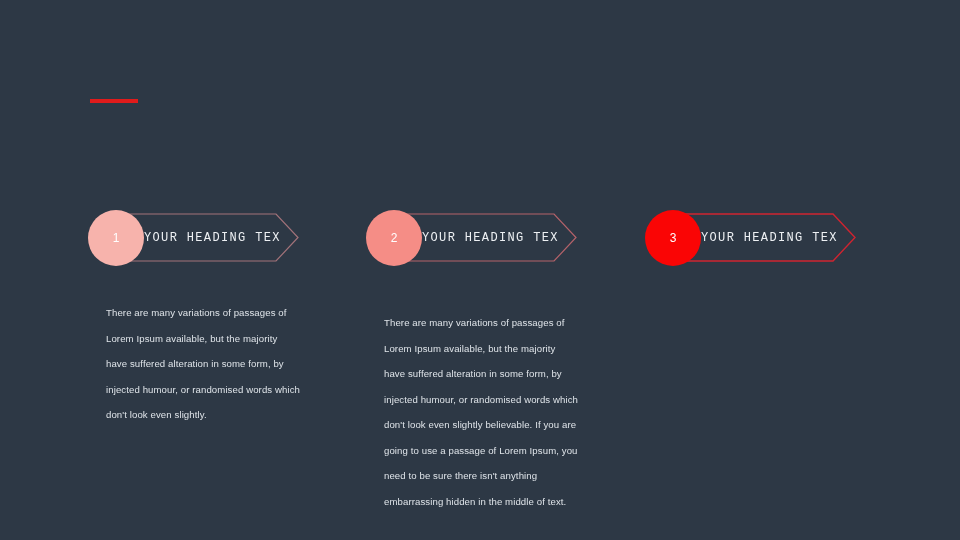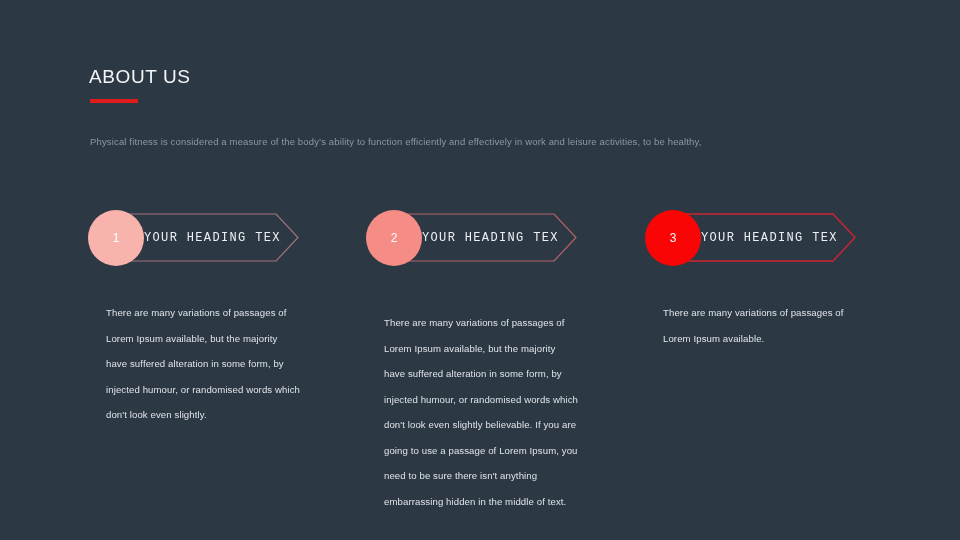--- a/index.html
+++ b/index.html
@@ -125,25 +125,23 @@
 
   .col-1 .body-copy { top: 80px; }
   .col-2 .body-copy { top: 90px; left: 8px; }
   .col-3 .body-copy { top: 80px; left: 8px; }
 </style>
 </head>
 <body>
 
 <div class="slide">
 
-  <div class="page-title">ABOUT US</div>
   <div class="title-rule"></div>
 
   <div class="intro">
-    <div>Physical fitness is considered a measure of the body’s ability to function efficiently and effectively in work and leisure activities, to be healthy,</div>
   </div>
 
   <div class="col col-1">
     <div class="banner">
       <div class="arrow">
         <svg viewBox="0 0 183 49" preserveAspectRatio="none">
           <polygon points="1,1 160,1 182,24.5 160,48 1,48" fill="none" stroke="#a3737a" stroke-width="1.2"></polygon>
         </svg>
       </div>
       <div class="badge" style="background:#f7b3ac">
@@ -179,17 +177,16 @@
         <svg viewBox="0 0 183 49" preserveAspectRatio="none">
           <polygon points="1,1 160,1 182,24.5 160,48 1,48" fill="none" stroke="#cf2430" stroke-width="1.4"></polygon>
         </svg>
       </div>
       <div class="badge" style="background:#fa0505">
         <span>3</span>
       </div>
       <div class="banner-label">YOUR HEADING TEX</div>
     </div>
     <div class="body-copy">
-      <p>There are many variations of passages of Lorem Ipsum available.</p>
     </div>
   </div>
 
 </div>
 
 </body></html>

